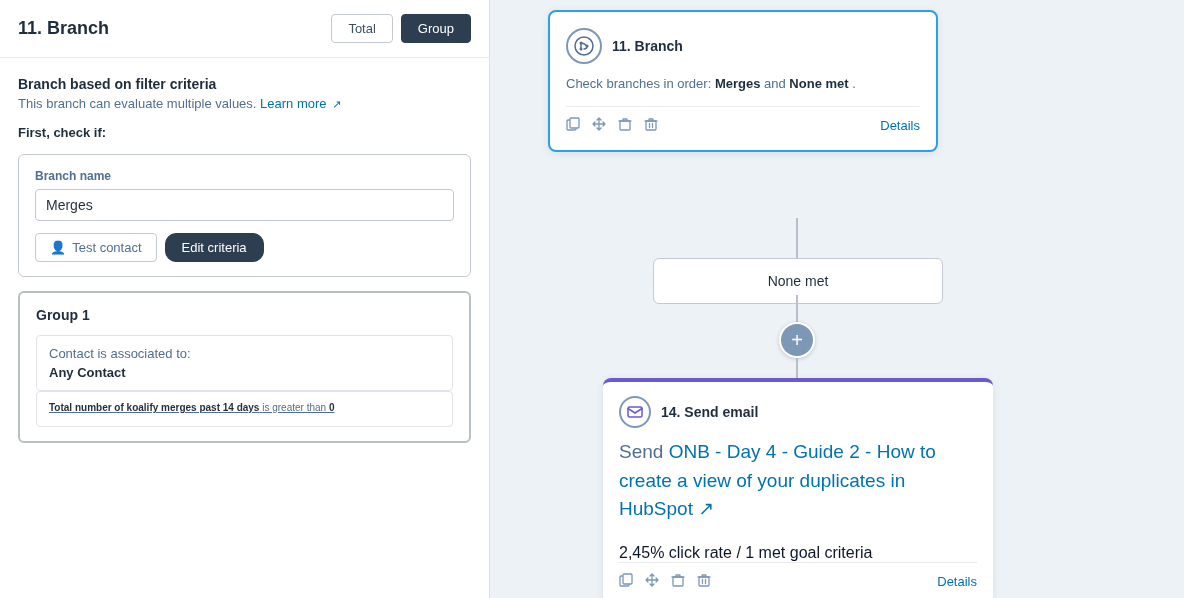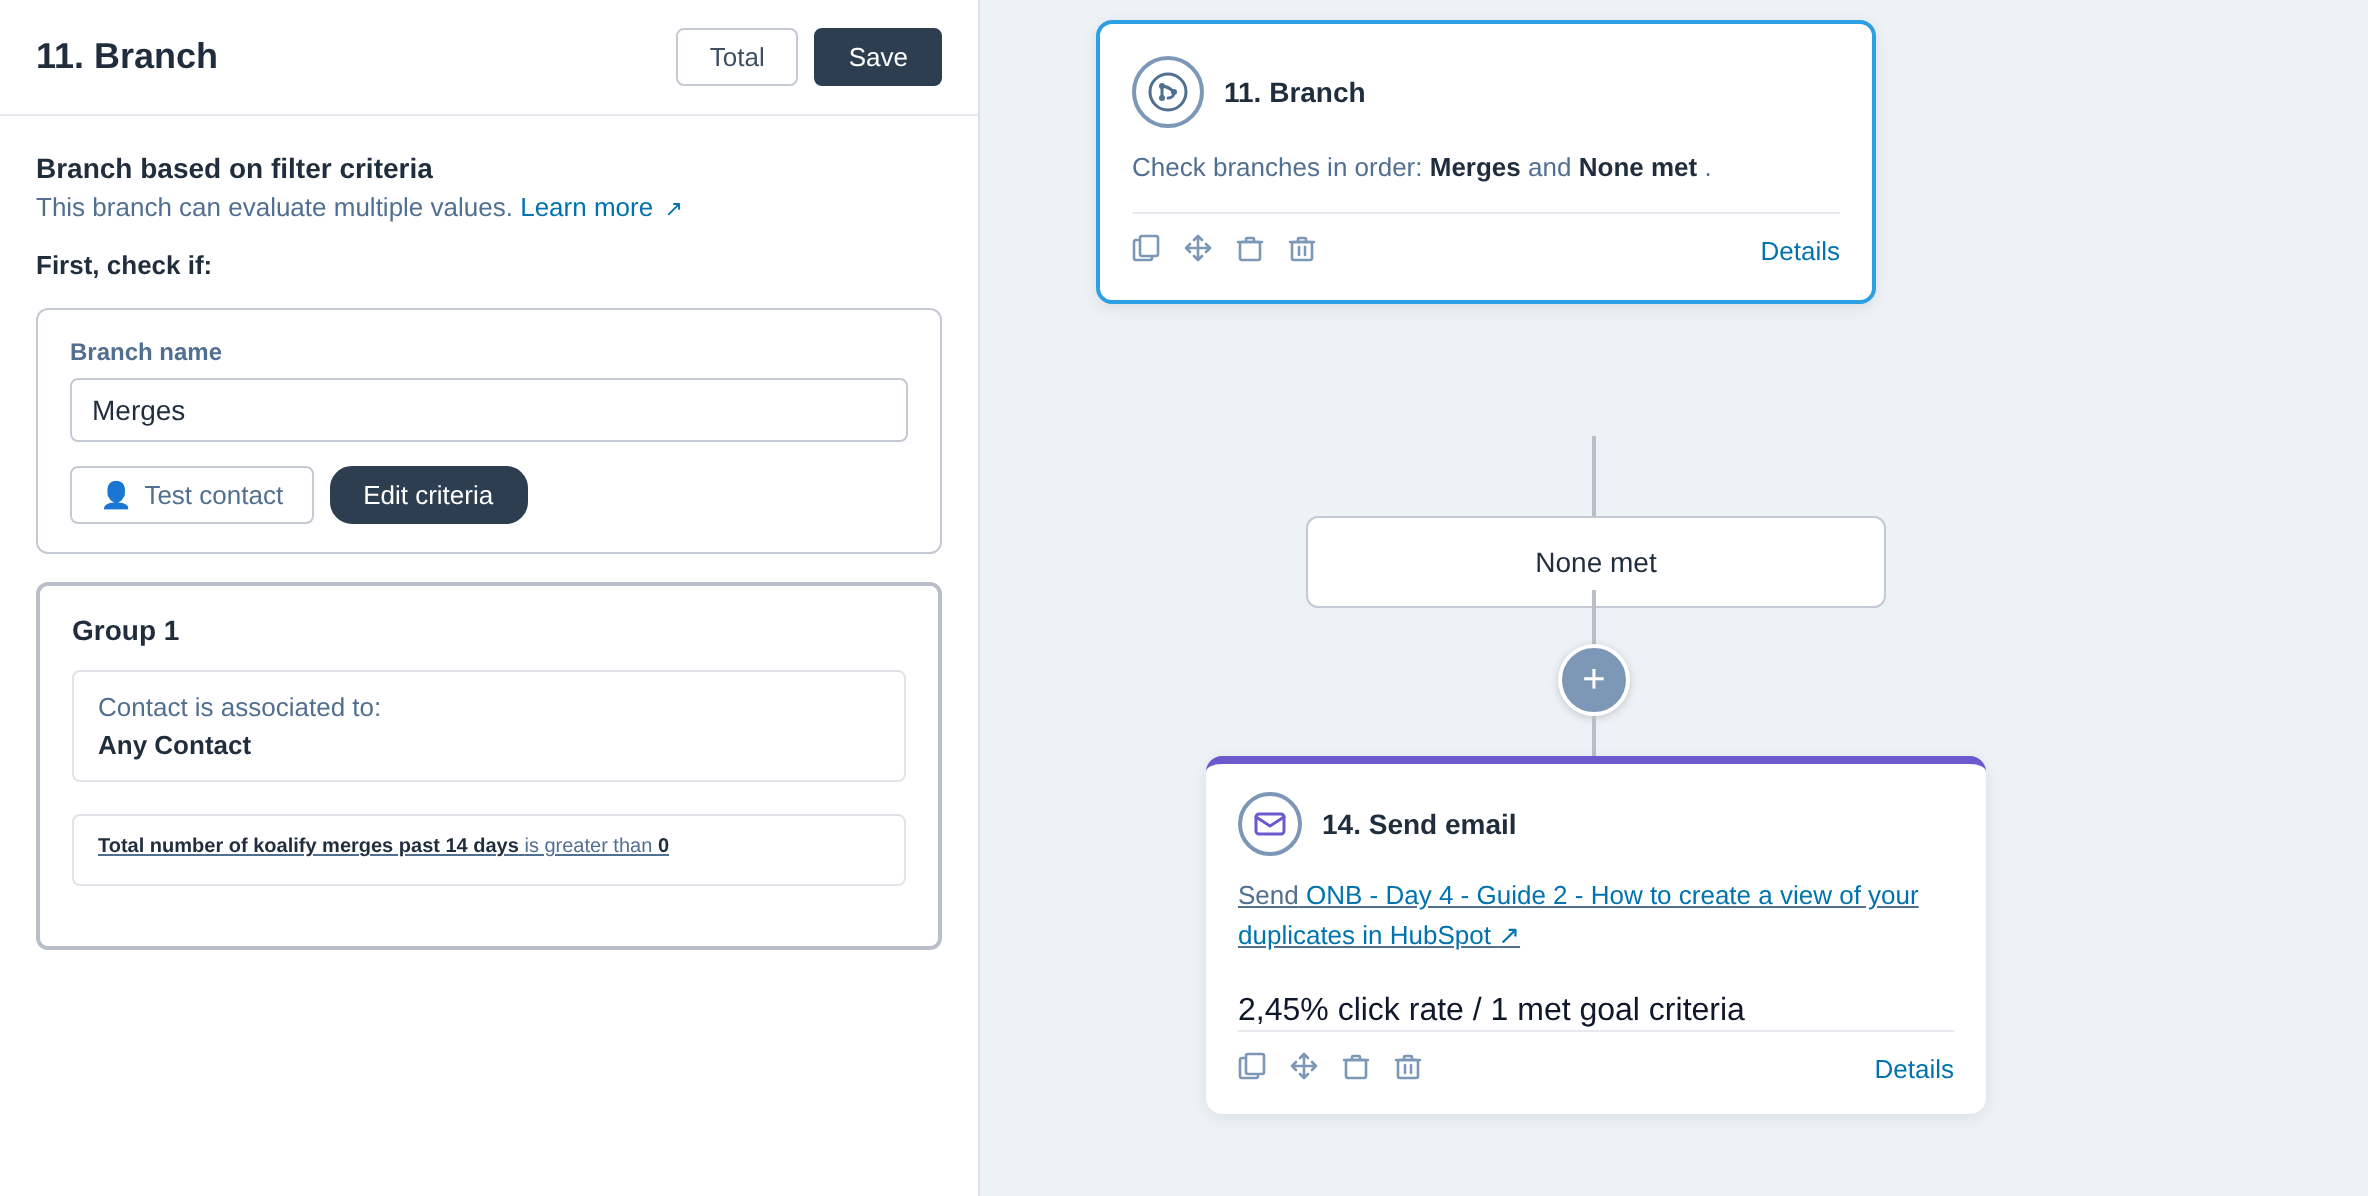--- a/index.html
+++ b/index.html
@@ -169,21 +169,21 @@
       font-weight: 700;
       color: #1f2d3d;
       margin-bottom: 12px;
     }
 
     .criteria-block {
       border: 1px solid #e0e4ea;
       border-radius: 4px;
       padding: 10px 12px;
       background: #fff;
-      margin-bottom: 16px;
+      margin-bottom: 0;
     }
 
     .criteria-text {
       font-size: 13px;
       color: #516f90;
       margin-bottom: 4px;
     }
 
     .criteria-value {
       font-size: 13px;
@@ -375,25 +375,24 @@
       flex-shrink: 0;
     }
 
     .send-email-title {
       font-size: 14px;
       font-weight: 700;
       color: #1f2d3d;
     }
 
     .send-email-body {
-      font-size: 13px;
+      font-size: 19px;
       color: #516f90;
       line-height: 1.5;
       margin-bottom: 20px;
-      text-decoration: underline;
     }
 
     .send-email-link {
       color: #0073ae;
       text-decoration: none;
       font-weight: 500;
     }
 
     .send-email-meta {
       font-size: 16px;
@@ -415,21 +414,21 @@
     .panel-body::-webkit-scrollbar-thumb { background: #c4c9d4; border-radius: 3px; }
   </style>
 </head>
 <body>
 
 <div class="left-panel">
   <div class="panel-header">
     <h1 class="panel-title">11. Branch</h1>
     <div class="header-buttons">
       <button class="btn-cancel">Total</button>
-      <button class="btn-save">Save</button>
+      <button class="btn-save">Group</button>
     </div>
   </div>
 
   <div class="panel-body">
     <div class="section-heading">Branch based on filter criteria</div>
     <div class="section-subtext">
       <span>This branch can evaluate multiple values.</span>
       <a class="learn-more-link" href="#">
         <span>Learn more</span>
         <span class="ext-icon">↗</span>

